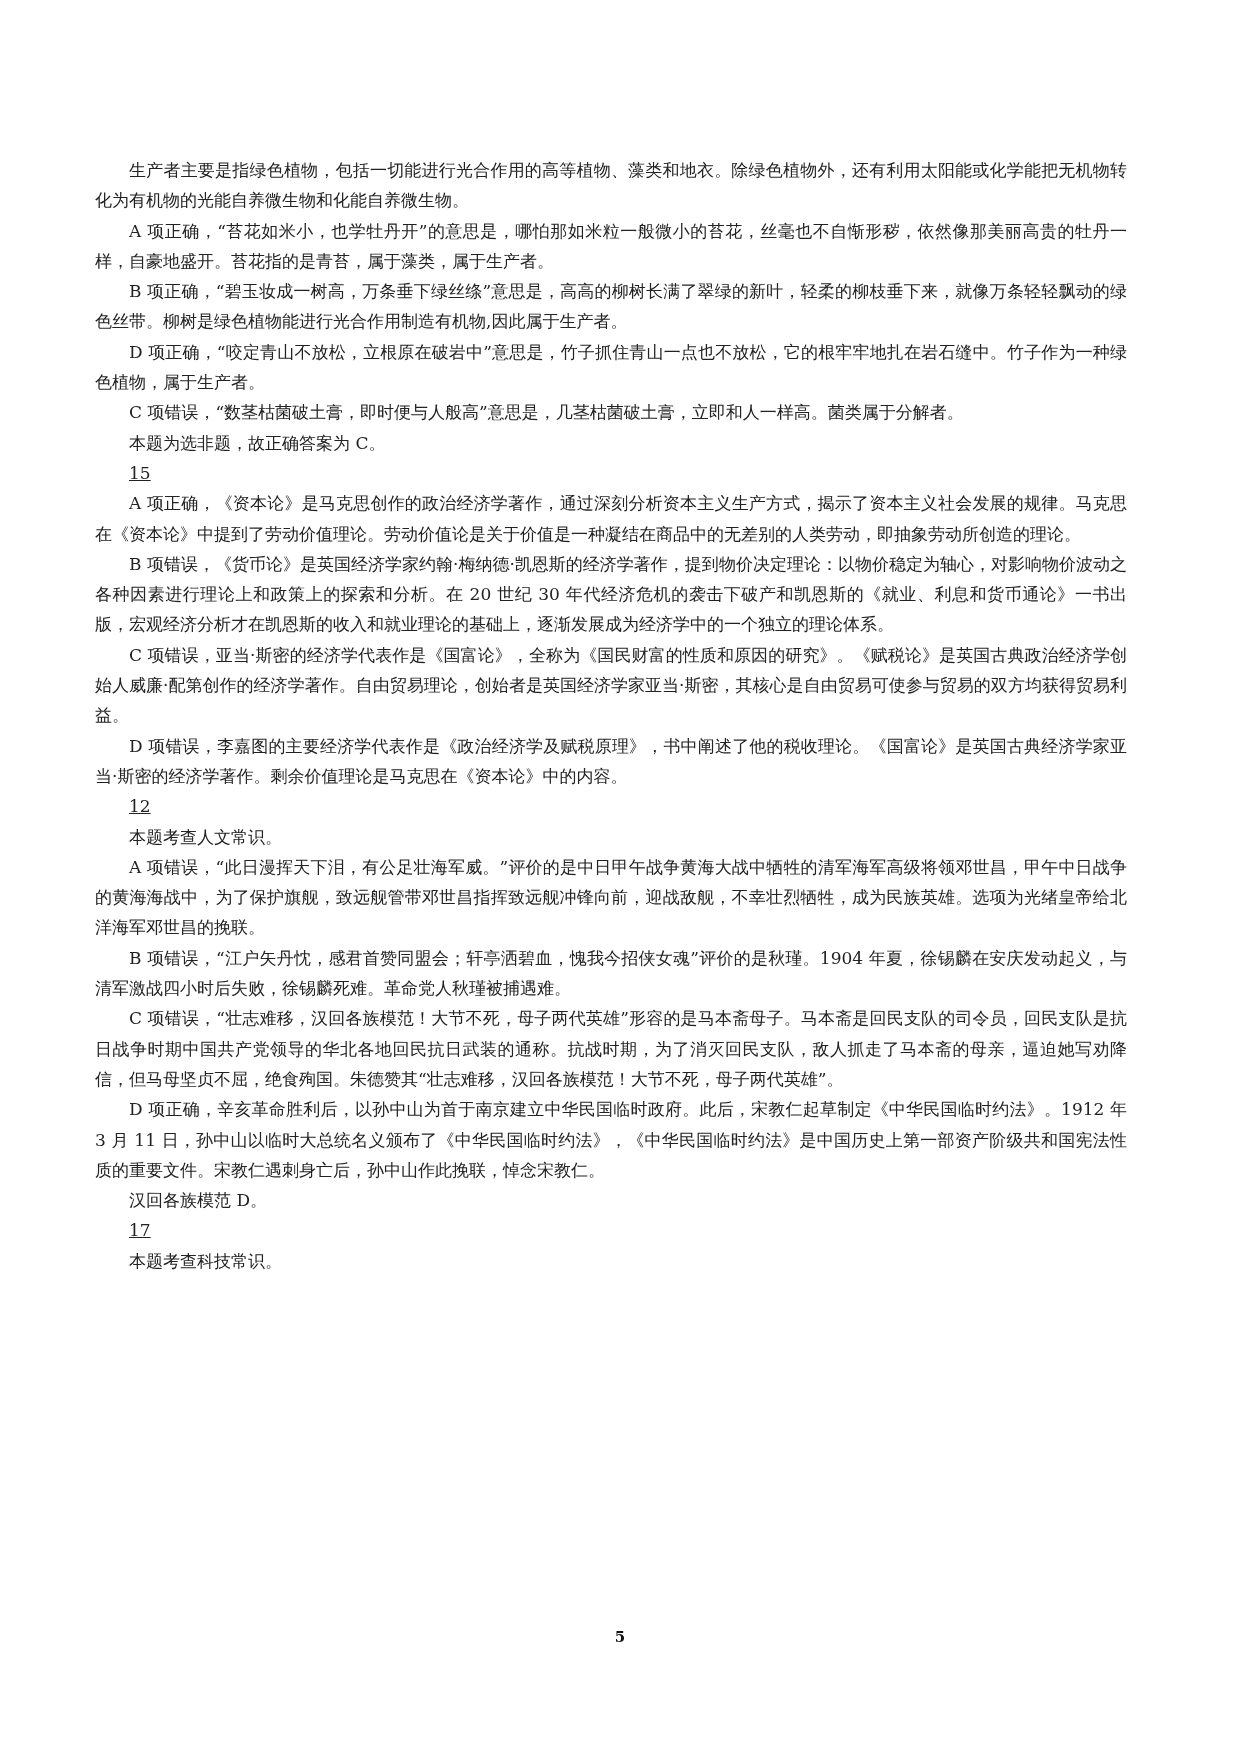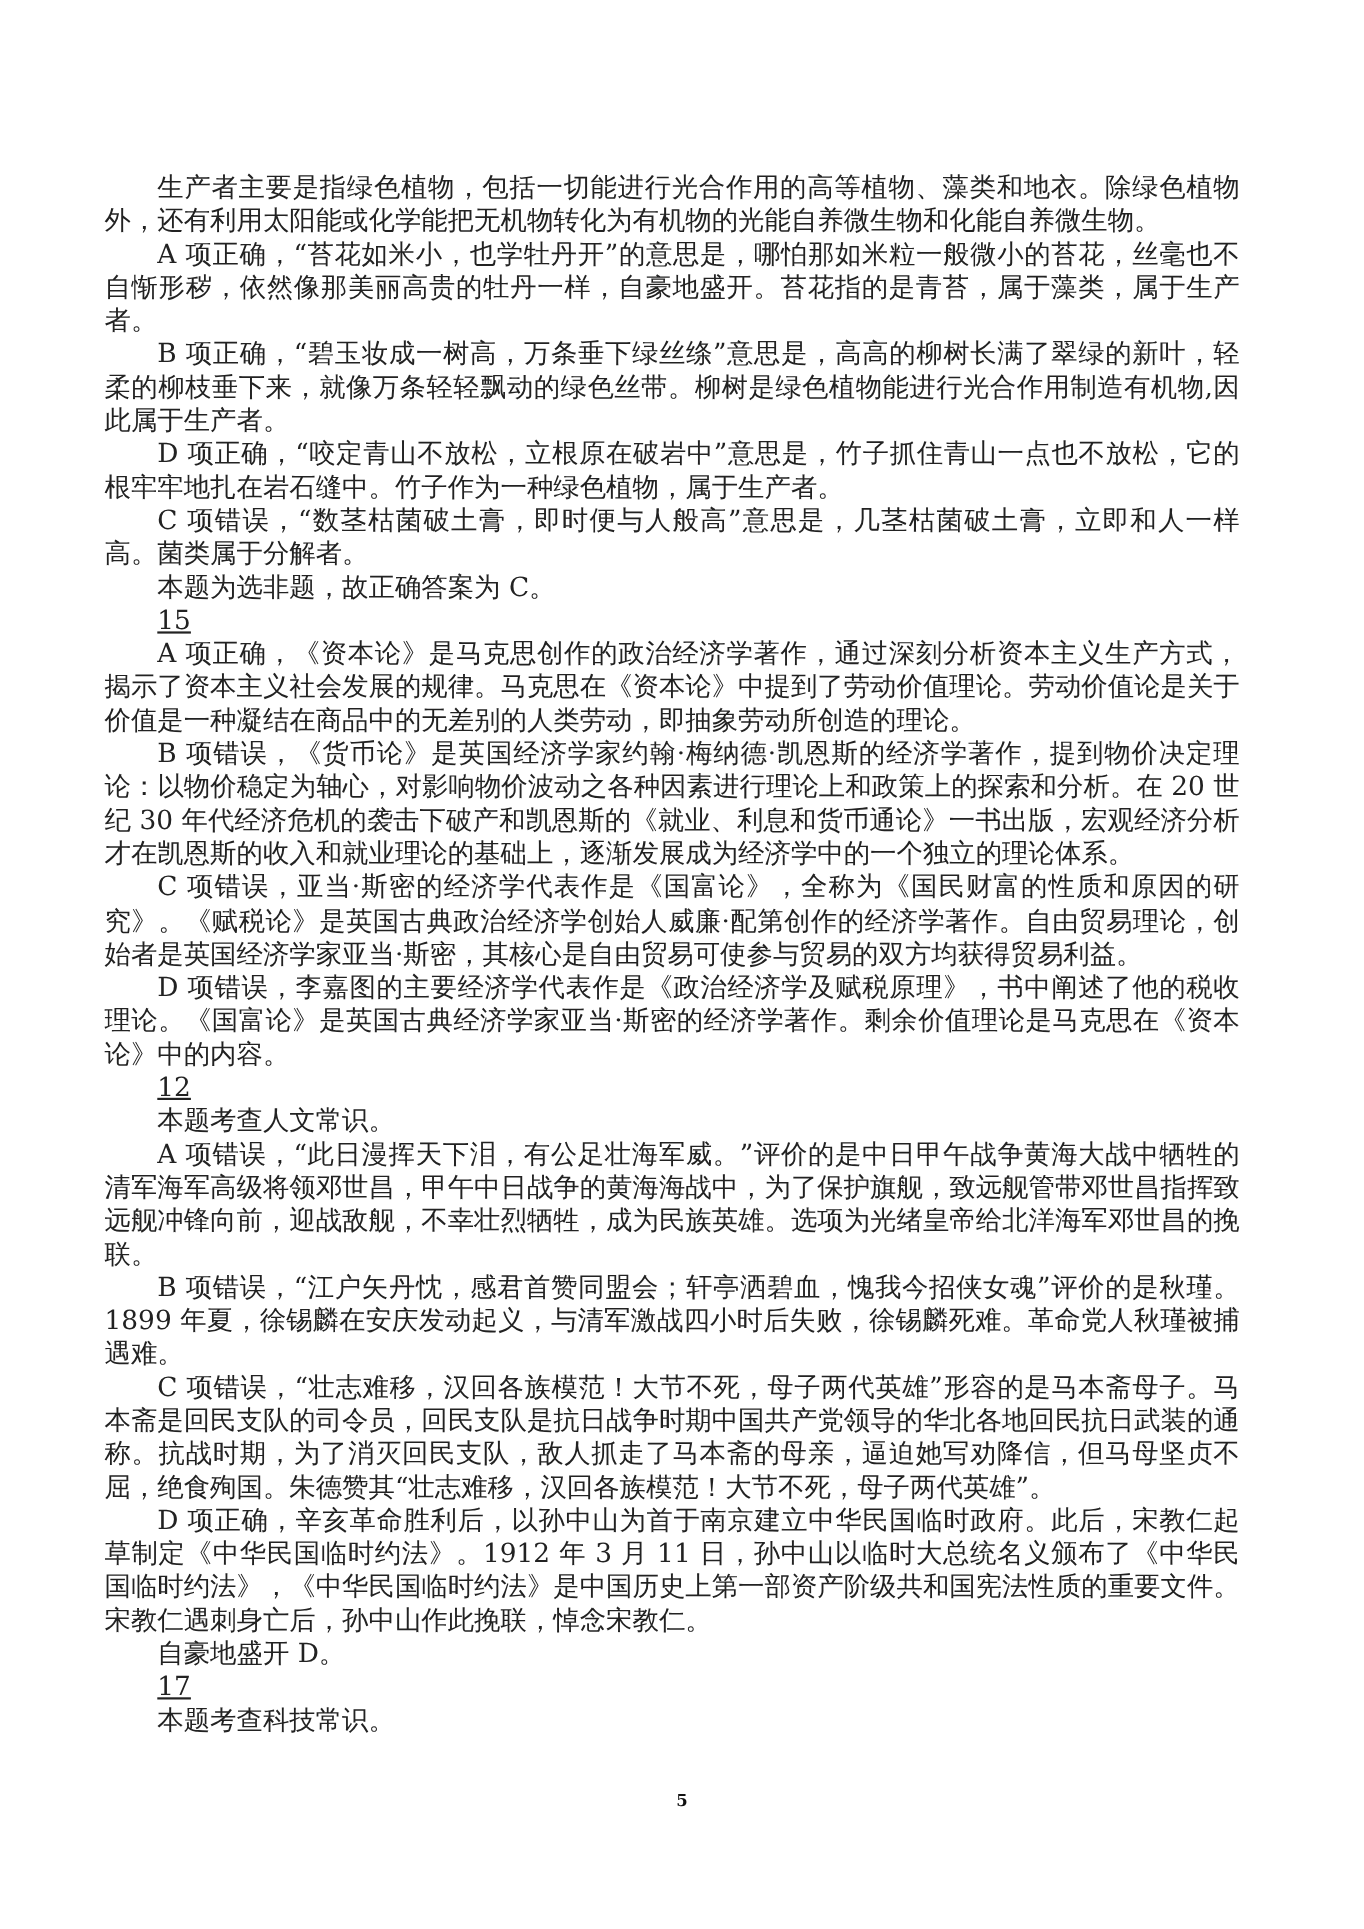--- a/index.html
+++ b/index.html
@@ -1,20 +1,20 @@
 <!DOCTYPE html>
 <html><head>
 <meta charset="utf-8">
 <style>
   html, body { margin: 0; padding: 0; background: #ffffff; }
   body { width: 1240px; height: 1754px; position: relative; overflow: hidden; }
   .page {
     position: absolute; left: 95px; top: 155px; width: 1032px;
     font-family: "DejaVu Serif", "Liberation Serif", serif;
-    font-size: 24px; line-height: 30.3px; color: #222;
+    font-size: 17px; line-height: 30.3px; color: #222;
     text-align: justify;
   }
   .page p { margin: 0; text-indent: 2em; }
   .page p.num { text-indent: 2em; text-decoration: underline; }
   .page-number {
     position: absolute; left: 0; width: 1240px; top: 1628px;
     text-align: center; font-family: "DejaVu Serif", "Liberation Serif", serif;
     font-size: 15px; font-weight: bold; color: #111;
   }
 </style>
@@ -29,21 +29,21 @@
   <p>C 项错误，“数茎枯菌破土膏，即时便与人般高”意思是，几茎枯菌破土膏，立即和人一样高。菌类属于分解者。</p>
   <p>本题为选非题，故正确答案为 C。</p>
   <p class="num">15</p>
   <p>A 项正确，《资本论》是马克思创作的政治经济学著作，通过深刻分析资本主义生产方式，揭示了资本主义社会发展的规律。马克思在《资本论》中提到了劳动价值理论。劳动价值论是关于价值是一种凝结在商品中的无差别的人类劳动，即抽象劳动所创造的理论。</p>
   <p>B 项错误，《货币论》是英国经济学家约翰·梅纳德·凯恩斯的经济学著作，提到物价决定理论：以物价稳定为轴心，对影响物价波动之各种因素进行理论上和政策上的探索和分析。在 20 世纪 30 年代经济危机的袭击下破产和凯恩斯的《就业、利息和货币通论》一书出版，宏观经济分析才在凯恩斯的收入和就业理论的基础上，逐渐发展成为经济学中的一个独立的理论体系。</p>
   <p>C 项错误，亚当·斯密的经济学代表作是《国富论》，全称为《国民财富的性质和原因的研究》。《赋税论》是英国古典政治经济学创始人威廉·配第创作的经济学著作。自由贸易理论，创始者是英国经济学家亚当·斯密，其核心是自由贸易可使参与贸易的双方均获得贸易利益。</p>
   <p>D 项错误，李嘉图的主要经济学代表作是《政治经济学及赋税原理》，书中阐述了他的税收理论。《国富论》是英国古典经济学家亚当·斯密的经济学著作。剩余价值理论是马克思在《资本论》中的内容。</p>
   <p class="num">12</p>
   <p>本题考查人文常识。</p>
   <p>A 项错误，“此日漫挥天下泪，有公足壮海军威。”评价的是中日甲午战争黄海大战中牺牲的清军海军高级将领邓世昌，甲午中日战争的黄海海战中，为了保护旗舰，致远舰管带邓世昌指挥致远舰冲锋向前，迎战敌舰，不幸壮烈牺牲，成为民族英雄。选项为光绪皇帝给北洋海军邓世昌的挽联。</p>
-  <p>B 项错误，“江户矢丹忱，感君首赞同盟会；轩亭洒碧血，愧我今招侠女魂”评价的是秋瑾。1899 年夏，徐锡麟在安庆发动起义，与清军激战四小时后失败，徐锡麟死难。革命党人秋瑾被捕遇难。</p>
+  <p>B 项错误，“江户矢丹忱，感君首赞同盟会；轩亭洒碧血，愧我今招侠女魂”评价的是秋瑾。1904 年夏，徐锡麟在安庆发动起义，与清军激战四小时后失败，徐锡麟死难。革命党人秋瑾被捕遇难。</p>
   <p>C 项错误，“壮志难移，汉回各族模范！大节不死，母子两代英雄”形容的是马本斋母子。马本斋是回民支队的司令员，回民支队是抗日战争时期中国共产党领导的华北各地回民抗日武装的通称。抗战时期，为了消灭回民支队，敌人抓走了马本斋的母亲，逼迫她写劝降信，但马母坚贞不屈，绝食殉国。朱德赞其“壮志难移，汉回各族模范！大节不死，母子两代英雄”。</p>
   <p>D 项正确，辛亥革命胜利后，以孙中山为首于南京建立中华民国临时政府。此后，宋教仁起草制定《中华民国临时约法》。1912 年 3 月 11 日，孙中山以临时大总统名义颁布了《中华民国临时约法》，《中华民国临时约法》是中国历史上第一部资产阶级共和国宪法性质的重要文件。宋教仁遇刺身亡后，孙中山作此挽联，悼念宋教仁。</p>
-  <p>自豪地盛开 D。</p>
+  <p>汉回各族模范 D。</p>
   <p class="num">17</p>
   <p>本题考查科技常识。</p>
 </div>
 
 <div class="page-number">5</div>
 
 </body></html>

